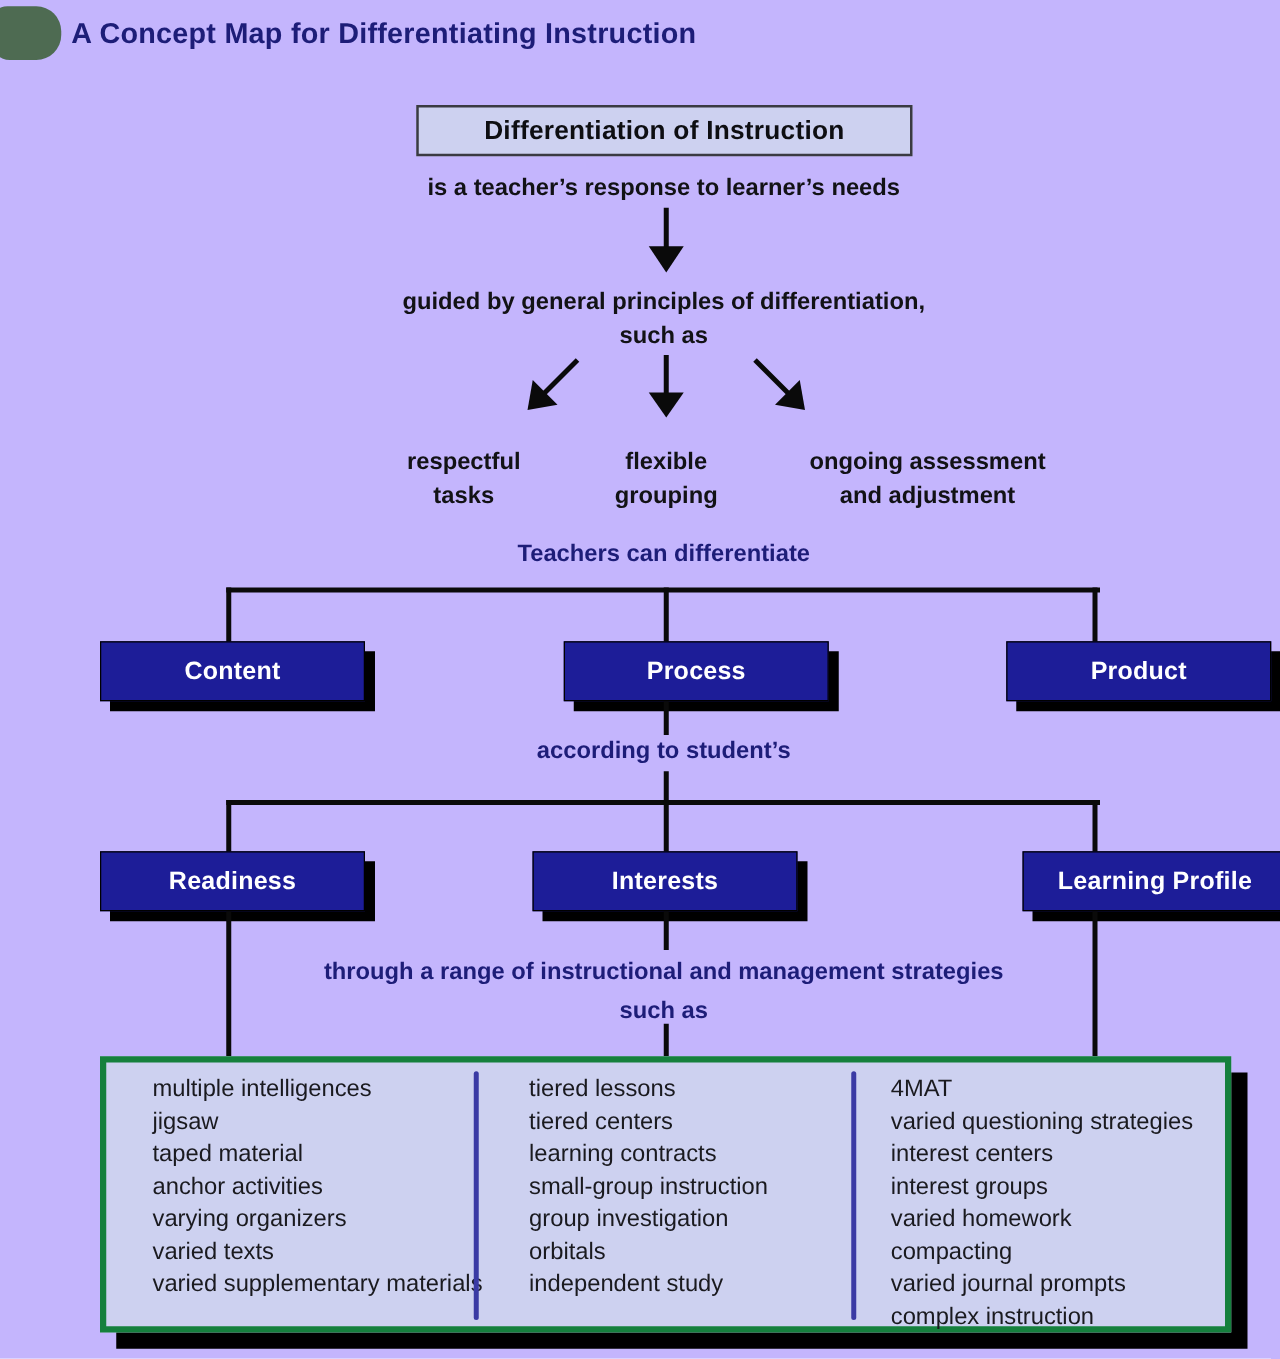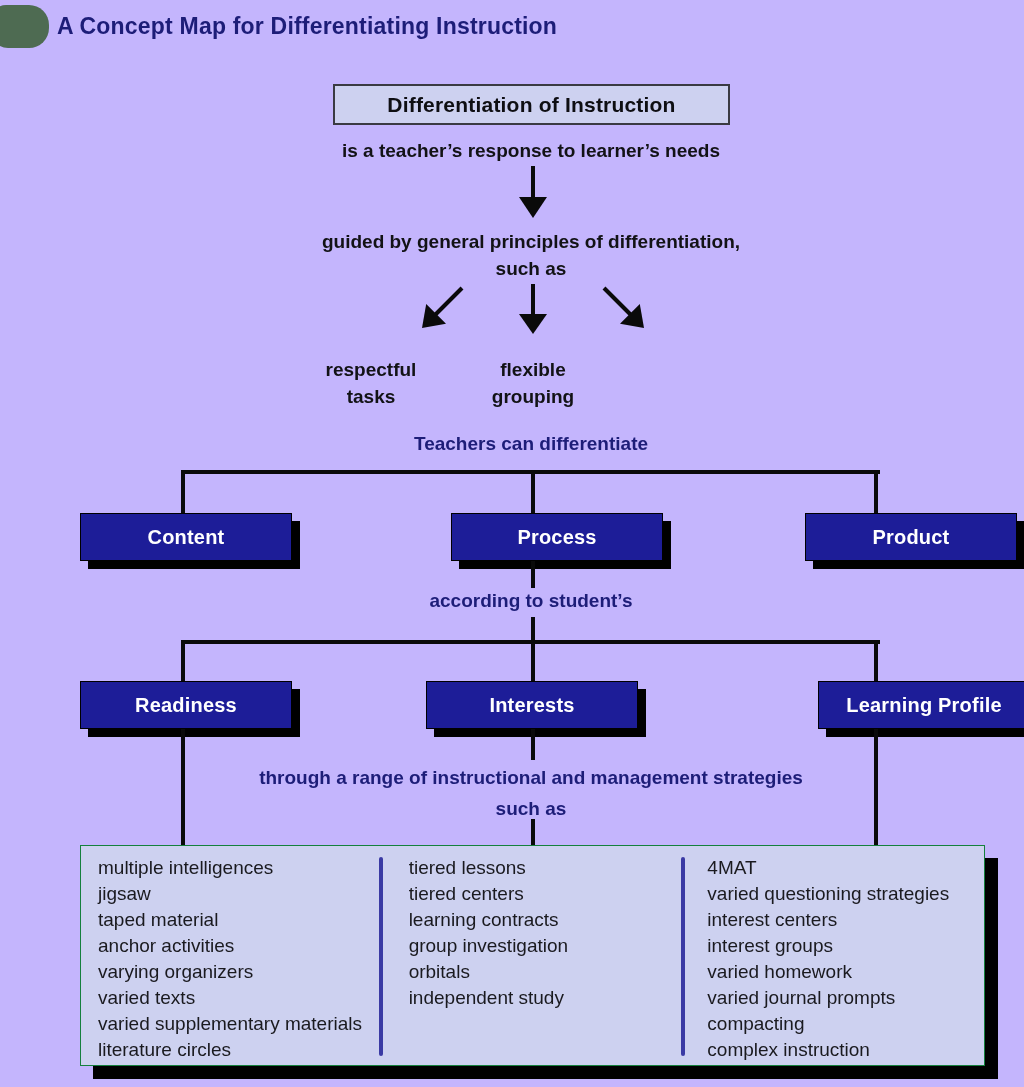--- a/index.html
+++ b/index.html
@@ -45,23 +45,23 @@
   .node {
     position:absolute; width:212px; height:48px;
     background:#1d1d98; border:1px solid #000;
     box-shadow:8px 8px 0 #000;
     display:flex; align-items:center; justify-content:center;
     font-size:20px; font-weight:bold; color:#ffffff; letter-spacing:0.2px;
   }
   
   .panel {
     position:absolute; left:80px; top:845px; width:905px; height:221px;
-    background:#cdd1f0; border:1px solid #15803d;
+    background:#cdd1f0; border:5px solid #15803d;
     box-shadow:13px 13px 0 #000;
-    display:flex; flex-direction:row;
+    display:flex; flex-direction:row;padding-left:20px;
   }
   .panel .col {
     padding-top:9px; font-size:19px; font-weight:400;
     color:#1a1a1f; line-height:26px;
   }
   .col-1 { width:300px; padding-left:17px; }
   .col-2 { width:302px; padding-left:21px;margin-left:11px; }
   .col-3 { width:303px; padding-left:22px; }
   .divider {
     position:absolute; width:4px; height:199px; top:857px;
@@ -96,20 +96,22 @@
     <rect class="fill" x="131" y="0" width="4" height="32"></rect>
     <polygon class="fill" points="119,30 147,30 133,50"></polygon>
     <line class="stroke" x1="204" y1="4" x2="231" y2="31"></line>
     <polygon class="fill" points="244,44 220,39.8 239.8,20"></polygon>
   </svg>
 
   <div class="principle" style="left:286px; top:356px; width:170px;">respectful
 tasks</div>
   <div class="principle" style="left:448px; top:356px; width:170px;">flexible
 grouping</div>
+  <div class="principle" style="left:612px; top:356px; width:260px;">ongoing assessment
+and adjustment</div>
 
   <div class="cap cap-navy" style="top:433px;">Teachers can differentiate</div>
 
   <div class="line" style="left:181px; top:470px; width:699px; height:4px;"></div>
   <div class="line" style="left:181px; top:470px; width:4px; height:45px;"></div>
   <div class="line" style="left:531px; top:470px; width:4px; height:45px;"></div>
   <div class="line" style="left:874px; top:470px; width:4px; height:45px;"></div>
 
   <div class="node" style="left:80px;  top:513px;">Content</div>
   <div class="node" style="left:426px; top:513px;margin-left:25px;">Process</div>
@@ -137,37 +139,37 @@
 
   <div class="panel">
     <div class="col col-1">
         <div>multiple intelligences</div>
         <div>jigsaw</div>
         <div>taped material</div>
         <div>anchor activities</div>
         <div>varying organizers</div>
         <div>varied texts</div>
         <div>varied supplementary materials</div>
-        <div>literature circles</div>
       </div>
     <div class="col col-2">
         <div>tiered lessons</div>
         <div>tiered centers</div>
         <div>learning contracts</div>
+        <div>small-group instruction</div>
         <div>group investigation</div>
         <div>orbitals</div>
         <div>independent study</div>
       </div>
     <div class="col col-3">
         <div>4MAT</div>
         <div>varied questioning strategies</div>
         <div>interest centers</div>
         <div>interest groups</div>
         <div>varied homework</div>
+        <div>compacting</div>
         <div>varied journal prompts</div>
-        <div>compacting</div>
         <div>complex instruction</div>
       </div>
   </div>
   <div class="divider" style="left:379px;"></div>
   <div class="divider" style="left:681px;"></div>
 
 </div>
 
 </body></html>

